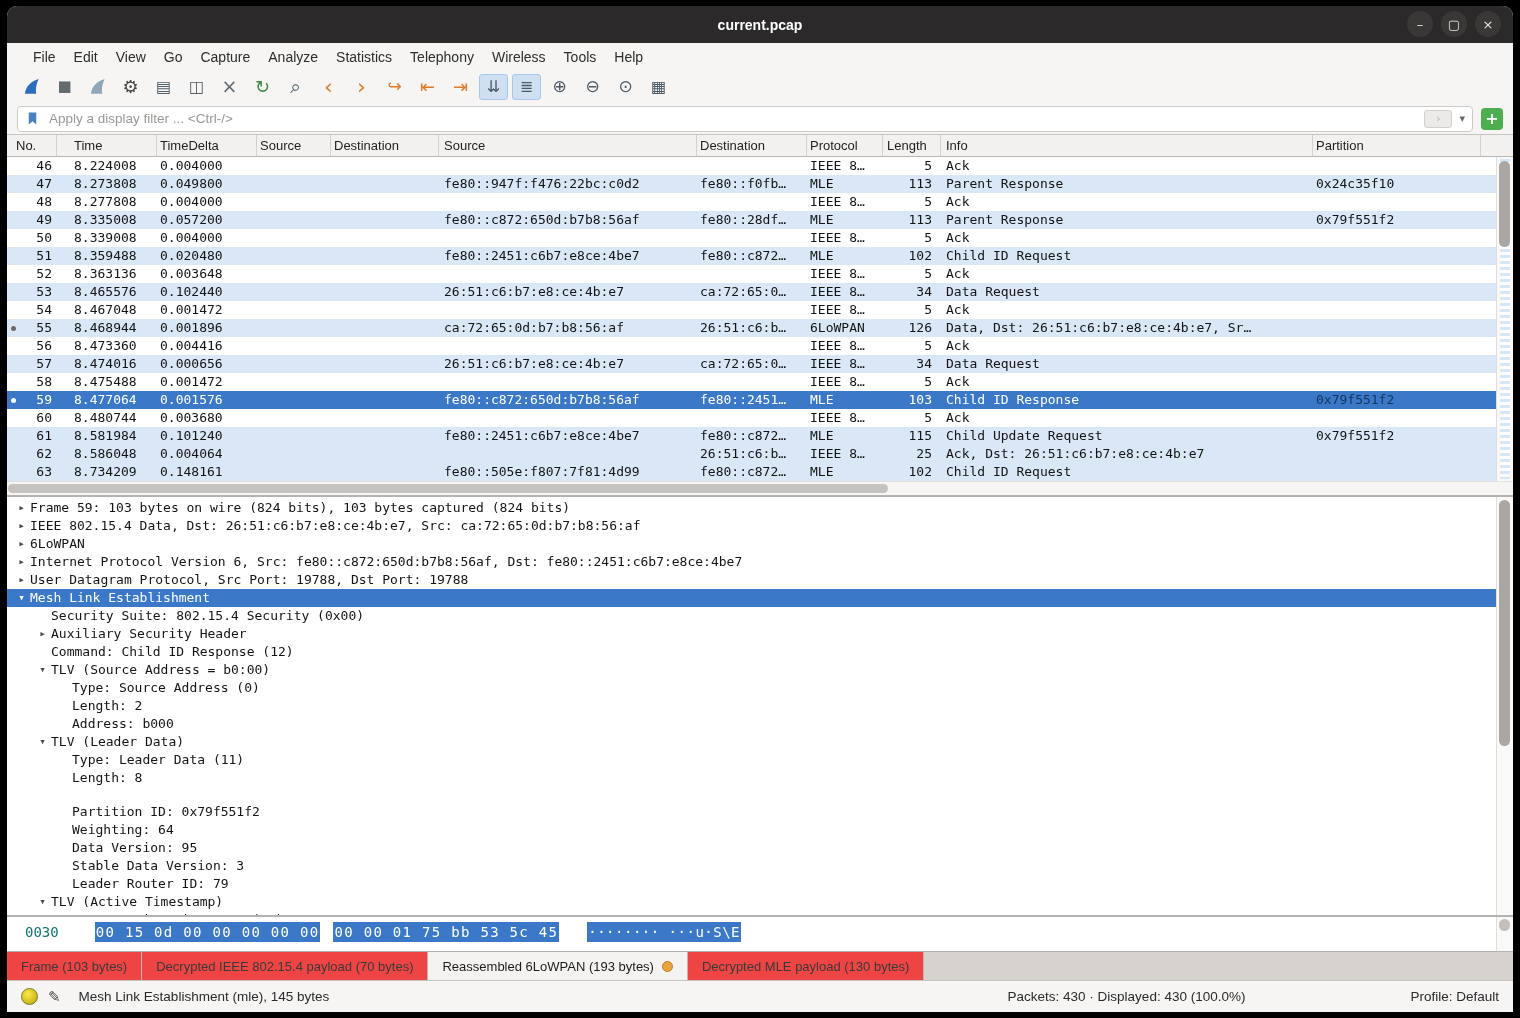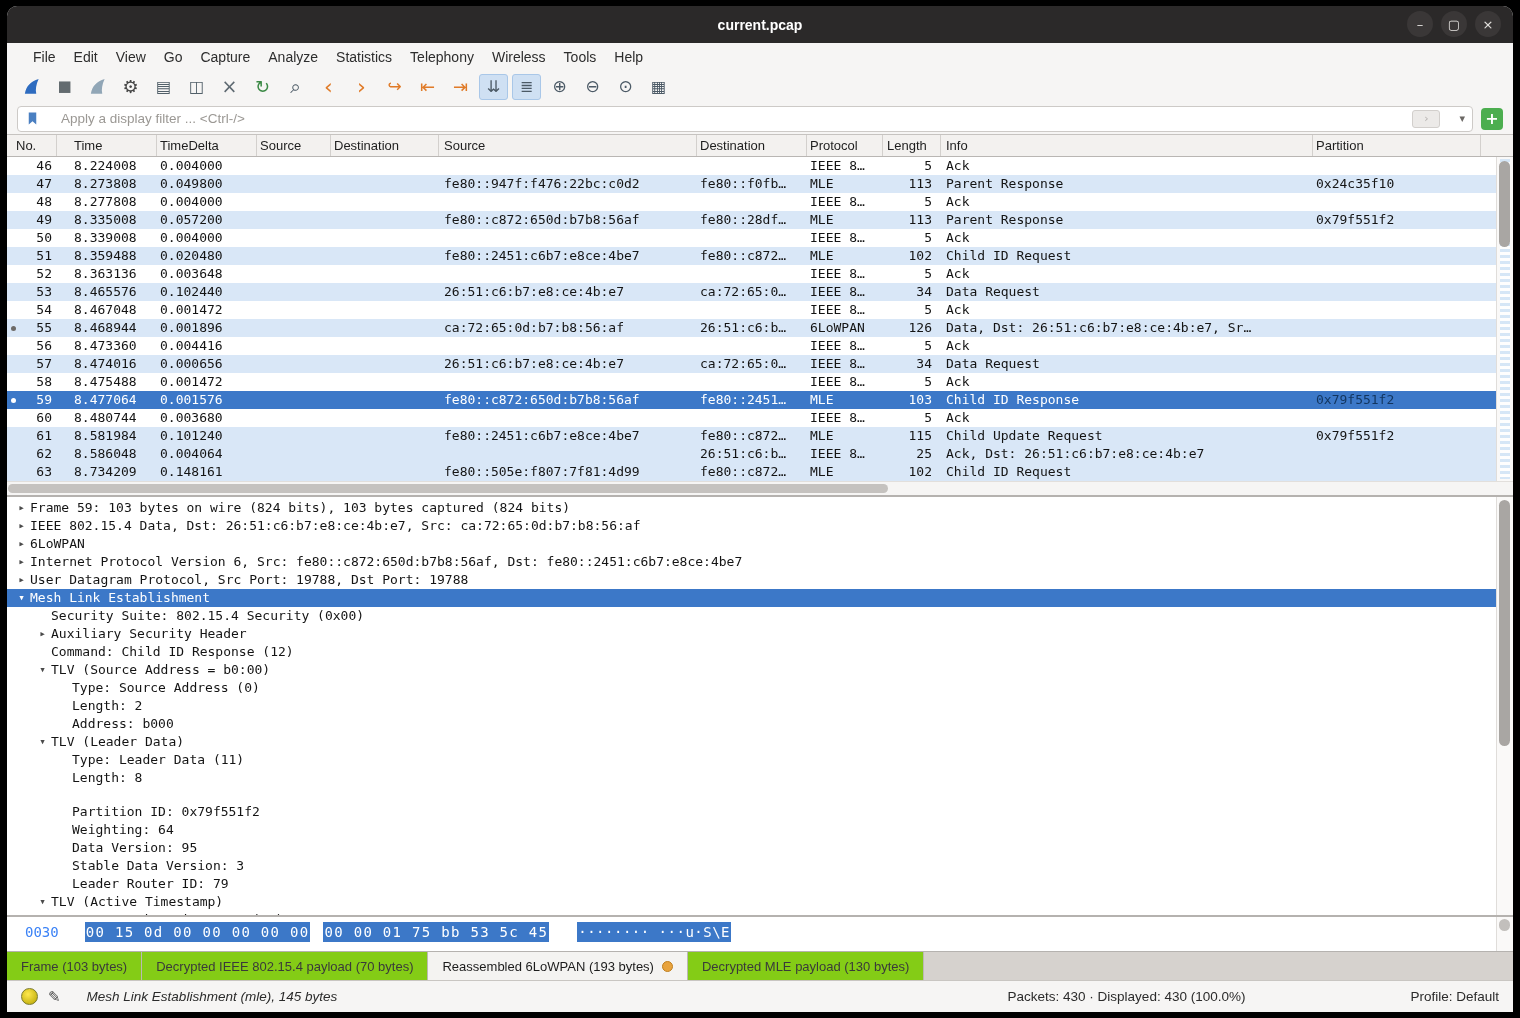--- a/index.html
+++ b/index.html
@@ -21,21 +21,21 @@
   
   .toolbar{height:33px;display:flex;align-items:center;padding-left:10px;gap:4px;background:#f6f5f4;flex:0 0 auto;}
   .tbtn{width:29px;height:26px;display:flex;align-items:center;justify-content:center;border-radius:3px;
     font-size:17px;box-sizing:border-box;}
   .tbtn.pressed{background:#cfe0f3;border:1px solid #a9c7e8;}
   .tglyph{display:flex;align-items:center;justify-content:center;line-height:1;}
   
   .filterbar{height:31px;display:flex;align-items:center;padding:0 10px;gap:8px;background:#f6f5f4;
     border-bottom:1px solid #c6c3c0;flex:0 0 auto;}
   .finput{flex:1;height:24px;background:#fff;border:1px solid #cdcac7;border-radius:4px;display:flex;
-    align-items:center;padding:0 7px;gap:19px;}
+    align-items:center;padding:0 7px;gap:7px;}
   .finput input{flex:1;border:none;outline:none;font-family:"Liberation Sans",sans-serif;font-size:13.5px;
     color:#333;background:transparent;}
   input::placeholder{color:#9b9894;}
   .applybox{width:26px;height:16px;background:#eceae8;border:1px solid #d2cfcc;border-radius:3px;color:#b4b1ae;
     font-size:11px;display:flex;align-items:center;justify-content:center;}
   .fdrop{color:#6b6864;font-size:11px;}
   .addbtn{width:22px;height:22px;border-radius:4px;background:#4cae4f;color:#fff;font-size:16px;font-weight:700;
     display:flex;align-items:center;justify-content:center;}
   
   .plist{flex:0 0 360px;display:flex;flex-direction:column;background:#fff;
@@ -81,37 +81,37 @@
   .dlines{flex:1;overflow:hidden;padding-top:2px;}
   .dline{height:18px;line-height:18px;display:flex;white-space:nowrap;color:#141414;}
   .dline.sel{background:#3c78c8;color:#fff;}
   .dexp{width:17px;text-align:center;color:#4a4a4a;font-size:11px;flex:0 0 auto;}
   .dline.sel .dexp{color:#fff;}
   .dtext{flex:0 0 auto;}
   
   .hexpane{flex:0 0 34px;display:flex;background:#fff;border-top:2px solid #b5b2af;
     font-family:"DejaVu Sans Mono",monospace;font-size:14px;overflow:hidden;}
   .hexline{flex:1;display:flex;align-items:center;padding-left:18px;height:26px;margin-top:2px;}
-  .hoff{color:#3b82f6;margin-right:26px;}
+  .hoff{color:#0f766e;margin-right:36px;}
   .hsel{background:#3c78c8;color:#fff;letter-spacing:1.3px;padding:2px 1px;}
   .hgap{width:13px;}
   .hasc{margin-left:28px;letter-spacing:.5px;}
   
   .tabbar{flex:0 0 28px;background:#d6d2ce;border-top:1px solid #b5b2af;display:flex;align-items:stretch;
     font-family:"Liberation Sans",sans-serif;font-size:13px;color:#3a3a3a;}
-  .btab{display:flex;align-items:center;padding:0 14px;border-right:1px solid #bcb8b4;background:#84cc16;gap:8px;}
+  .btab{display:flex;align-items:center;padding:0 14px;border-right:1px solid #bcb8b4;background:#ef4444;gap:8px;}
   .btab.active{background:#f4f3f1;color:#1c1c1c;}
   .tabdot{width:9px;height:9px;border-radius:50%;background:#e8a33d;border:1px solid #c07f1e;}
   
   .statusbar{flex:0 0 31px;background:#f6f5f4;border-top:1px solid #c9c6c2;display:flex;align-items:center;
     padding:0 14px;font-family:"Liberation Sans",sans-serif;font-size:13.5px;color:#2b2b2b;gap:10px;}
   .expert{width:15px;height:15px;border-radius:50%;border:1px solid #7a7a2e;
     background:radial-gradient(circle at 40% 35%,#ffe94e,#b6a300);}
   .pencil{color:#4a4a4a;font-size:15px;}
-  .sfield{margin-left:16px;font-style:italic;}
+  .sfield{margin-left:8px;}
   .spackets{margin-left:auto;margin-right:155px;}
 </style>
 </head>
 <body>
 
 <div class="frame">
   <div class="window">
 
     <div class="titlebar">
       <div class="title">current.pcap</div>

